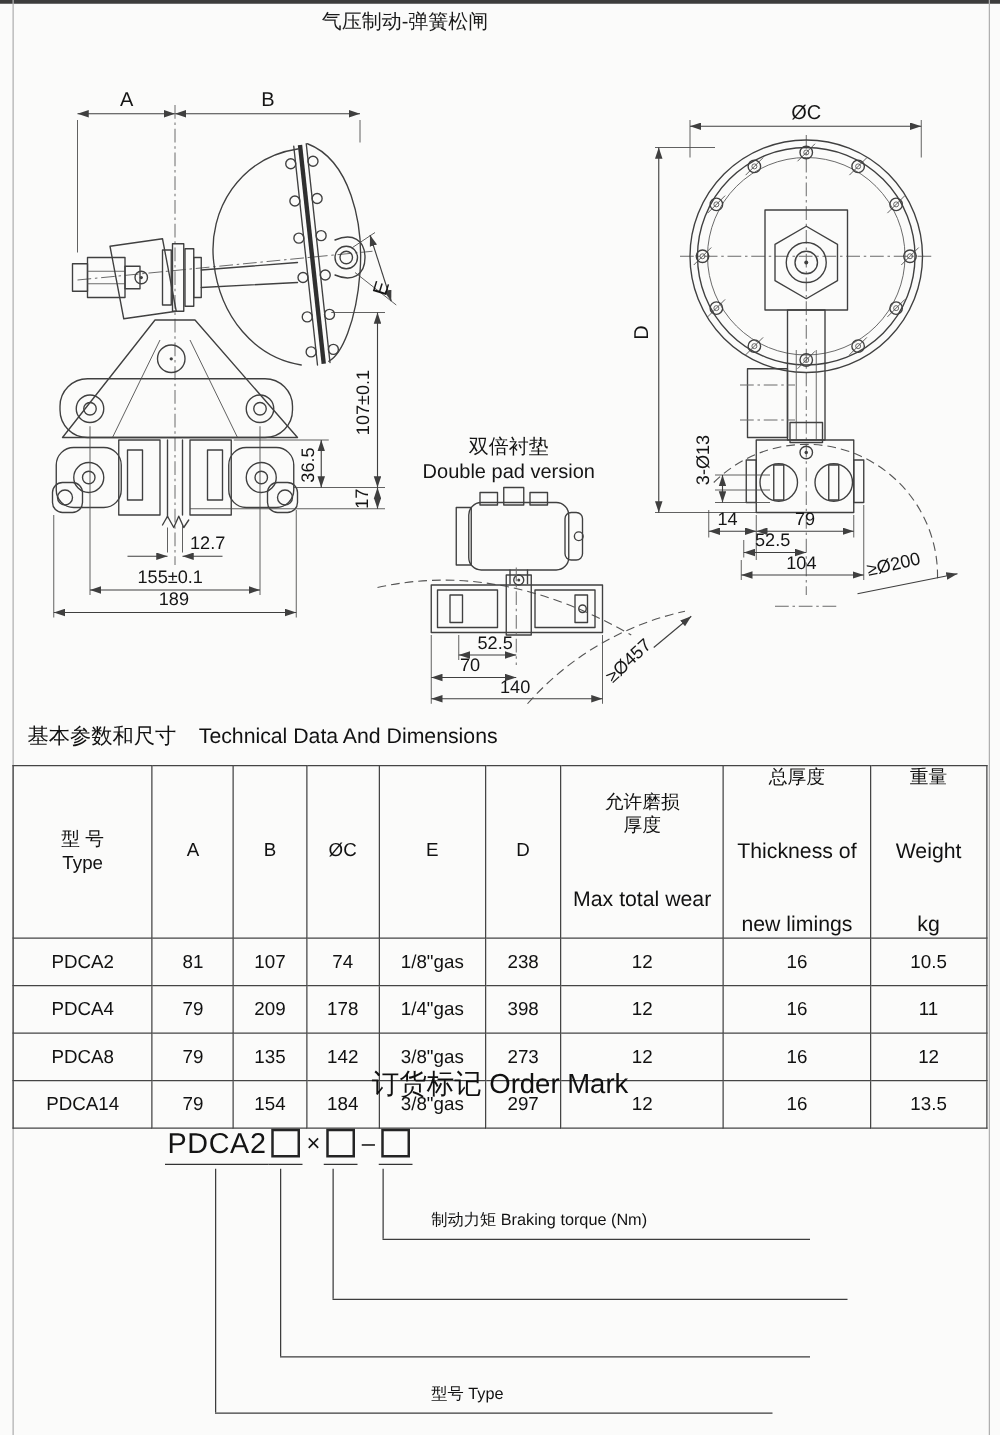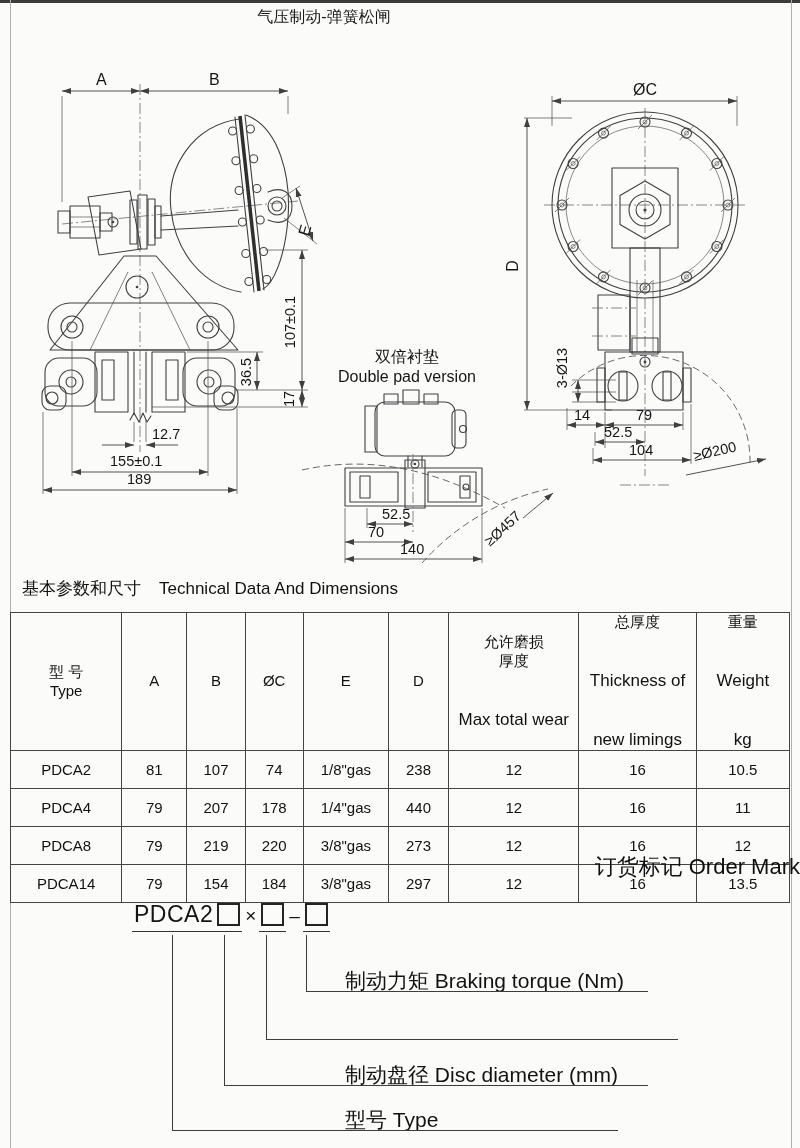--- a/index.html
+++ b/index.html
@@ -22,29 +22,29 @@
   .dtx{font-family:"Liberation Sans",sans-serif;font-size:14.5px;fill:#151515;}
   .dtx-s{font-family:"Liberation Sans",sans-serif;font-size:16px;fill:#151515;}
   .section-heading{position:absolute;top:577px;left:22px;font-size:17px;color:#111;text-align:right;}
   .section-heading .zh{margin-right:18px;}
   .tech-table{position:absolute;left:10px;top:612px;width:780px;border-collapse:collapse;
               table-layout:fixed;font-size:15px;color:#111;}
   .tech-table td{border:1px solid #454545;text-align:center;vertical-align:middle;padding:0;background:transparent;}
   .tech-table tr.hdr td{height:72px;line-height:1.25;}
   .tech-table tr.row td{height:37px;}
   .hl-en{font-size:17px;margin-top:38px;}
-  .om-heading{position:absolute;top:852px;left:0;width:800px;text-align:right;font-size:22px;color:#101010;}
+  .om-heading{position:absolute;top:852px;left:0;width:800px;text-align:center;font-size:22px;color:#101010;}
   .om-code{position:absolute;left:132px;top:903px;display:flex;align-items:flex-end;color:#141414;}
   .om-seg{border-bottom:1.5px solid #333;padding:0 2px 5px 2px;display:flex;align-items:center;}
   .om-prefix{font-size:23px;letter-spacing:0.5px;line-height:1;}
   .om-box{display:inline-block;width:19px;height:19px;border:2px solid #242424;background:transparent;}
   .om-sep{font-size:19px;padding:0 3px 7px 3px;line-height:1;}
   .om-v{position:absolute;width:1px;background:#3d3d3d;top:935px;}
   .om-h{position:absolute;height:1px;background:#3d3d3d;}
-  .om-label{position:absolute;left:345px;font-size:21px;color:#121212;white-space:nowrap;}
+  .om-label{position:absolute;left:345px;font-size:13px;color:#121212;white-space:nowrap;}
 </style>
 </head>
 <body>
 
 <div class="page">
   <div class="border-top"></div>
   <div class="border-left"></div>
   <div class="border-right"></div>
 
   <div class="title-zh">气压制动-弹簧松闸</div>
@@ -416,33 +416,33 @@
       <td>74</td>
       <td>1/8"gas</td>
       <td>238</td>
       <td>12</td>
       <td>16</td>
       <td>10.5</td>
     </tr>
     <tr class="row">
       <td>PDCA4</td>
       <td>79</td>
-      <td>207</td>
+      <td>209</td>
       <td>178</td>
       <td>1/4"gas</td>
-      <td>440</td>
+      <td>398</td>
       <td>12</td>
       <td>16</td>
       <td>11</td>
     </tr>
     <tr class="row">
       <td>PDCA8</td>
       <td>79</td>
-      <td>219</td>
-      <td>220</td>
+      <td>135</td>
+      <td>142</td>
       <td>3/8"gas</td>
       <td>273</td>
       <td>12</td>
       <td>16</td>
       <td>12</td>
     </tr>
     <tr class="row">
       <td>PDCA14</td>
       <td>79</td>
       <td>154</td>
@@ -476,18 +476,17 @@
   <div class="om-v" style="left:172px;height:195px"></div>
   <div class="om-v" style="left:224px;height:150px"></div>
   <div class="om-v" style="left:266px;height:104px"></div>
   <div class="om-v" style="left:306px;height:56px"></div>
 
   <div class="om-label" style="top:967px">制动力矩 Braking torque (Nm)</div>
   <div class="om-h" style="top:991px;left:306px;width:342px"></div>
 
   <div class="om-h" style="top:1039px;left:266px;width:412px"></div>
 
-  <div class="om-label" style="top:1061px">制动盘径 Disc diameter (mm)</div>
   <div class="om-h" style="top:1085px;left:224px;width:424px"></div>
 
   <div class="om-label" style="top:1106px">型号 Type</div>
   <div class="om-h" style="top:1130px;left:172px;width:446px"></div>
 </div>
 
 </body></html>

